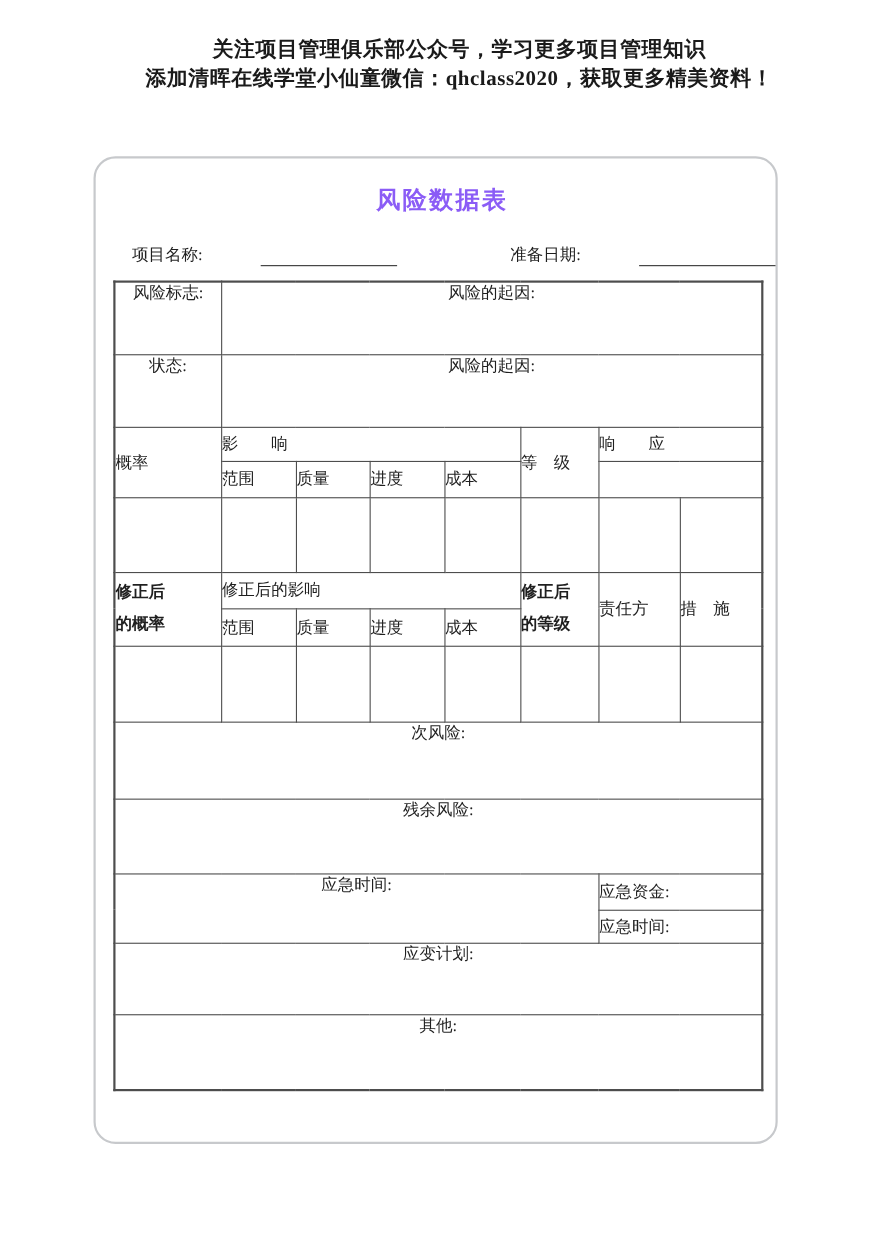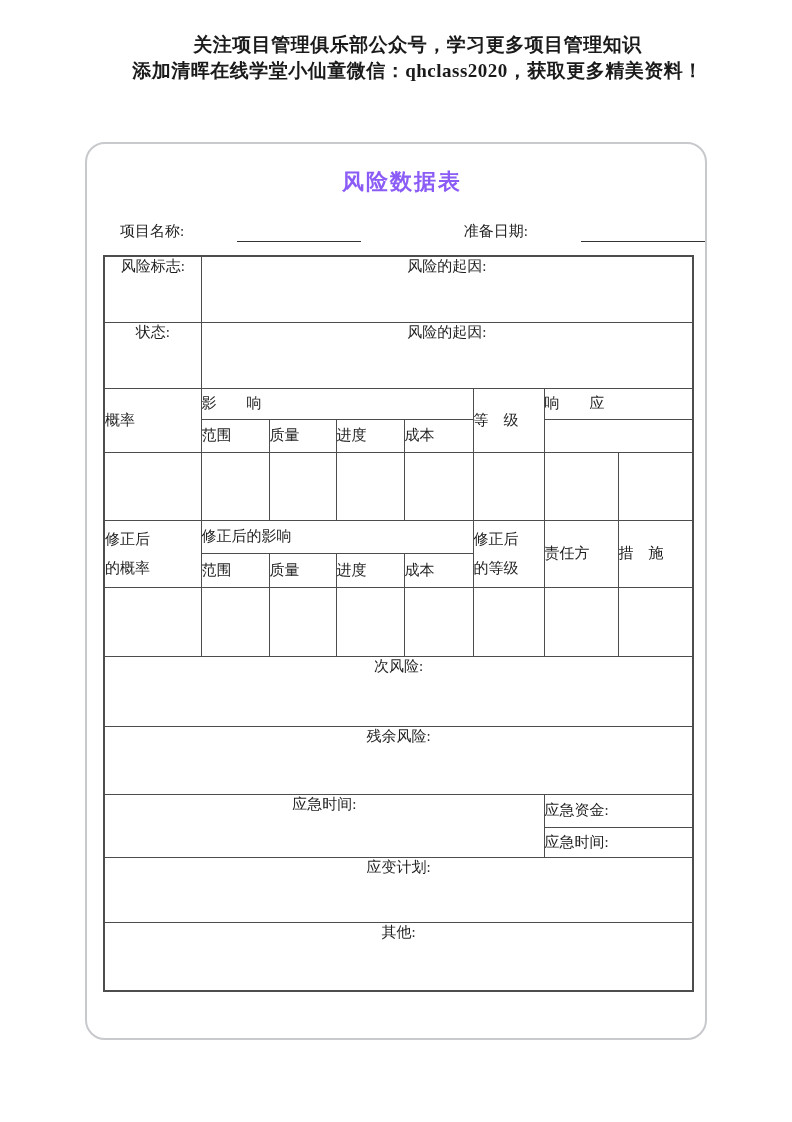--- a/index.html
+++ b/index.html
@@ -86,21 +86,21 @@
   }
   td.ctr {
     vertical-align: middle;
     text-align: left;
   }
   td.midlbl {
     vertical-align: middle;
     text-align: left;
     padding-left: 10px;
   }
-  .twoline span { display: block; line-height: 29px; }
+  .twoline span { display: block; line-height: 29px; font-weight: bold; }
 
   
   tr.r-flag   { height: 66px; }
   tr.r-status { height: 66px; }
   tr.r-ha     { height: 31px; }
   tr.r-hb     { height: 33px; }
   tr.r-d1     { height: 68px; }
   tr.r-hc     { height: 33px; }
   tr.r-hd     { height: 34px; }
   tr.r-d2     { height: 69px; }

